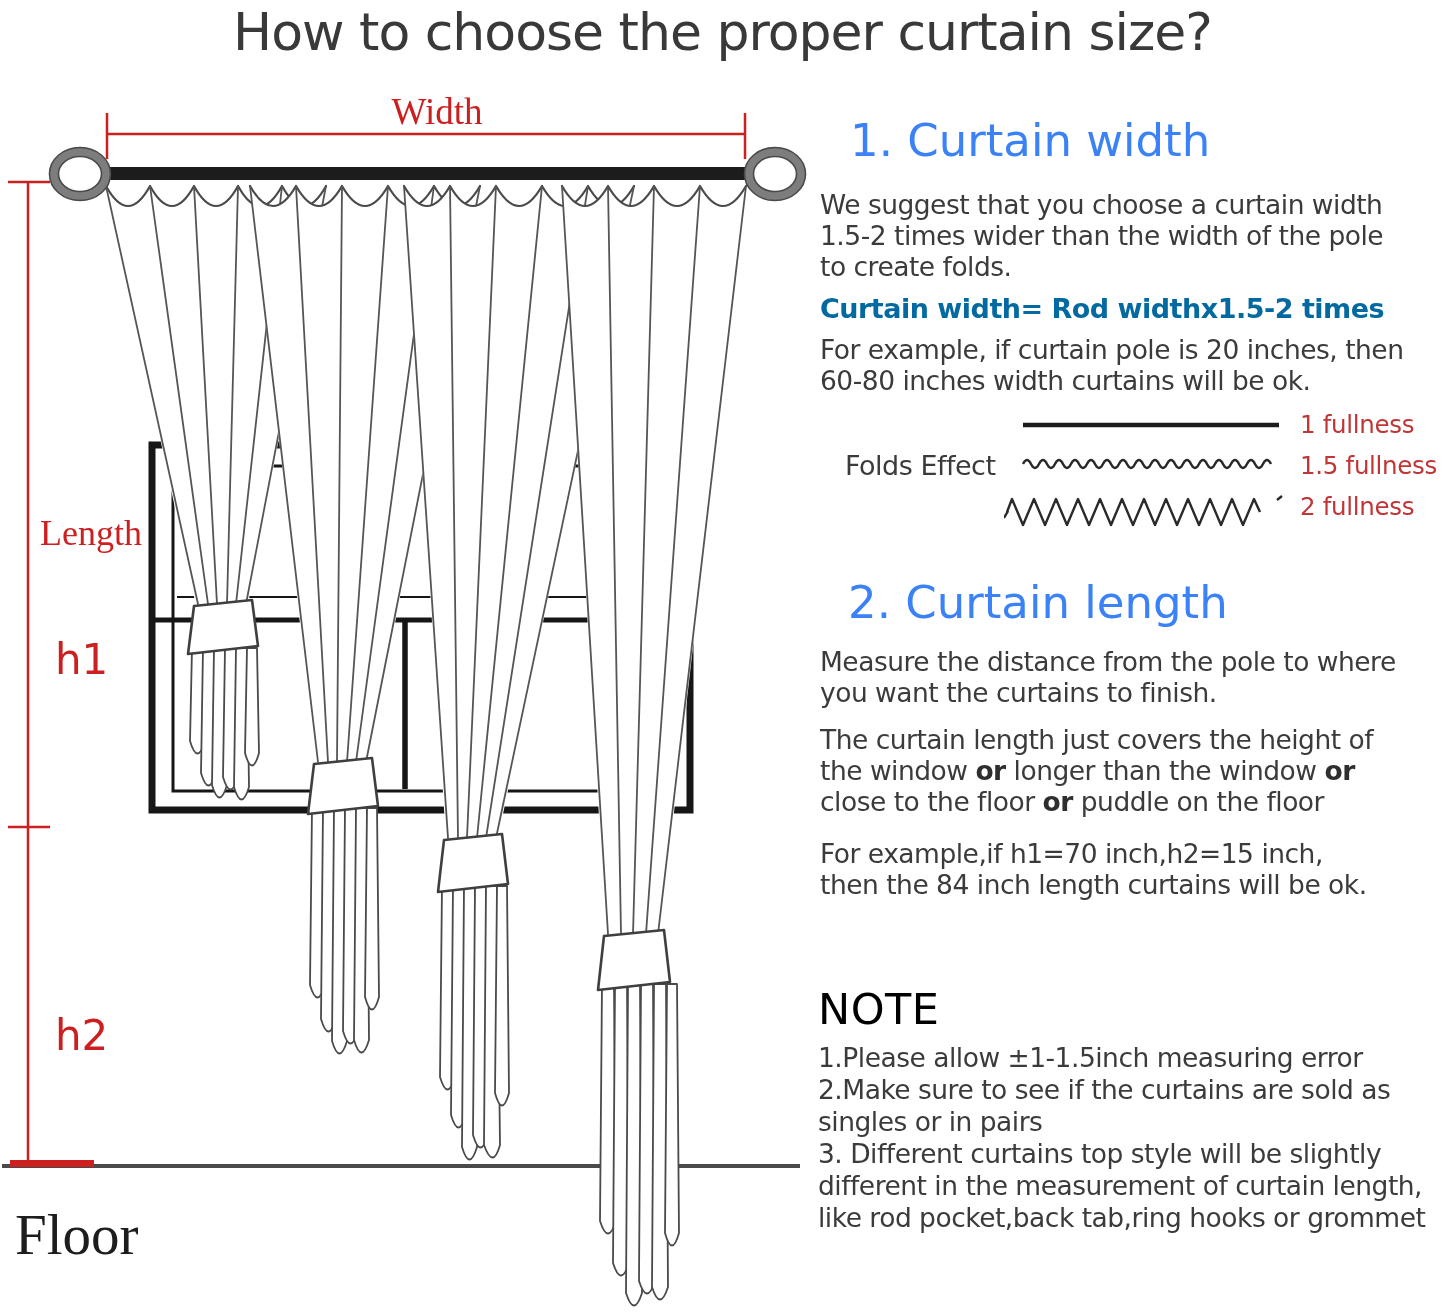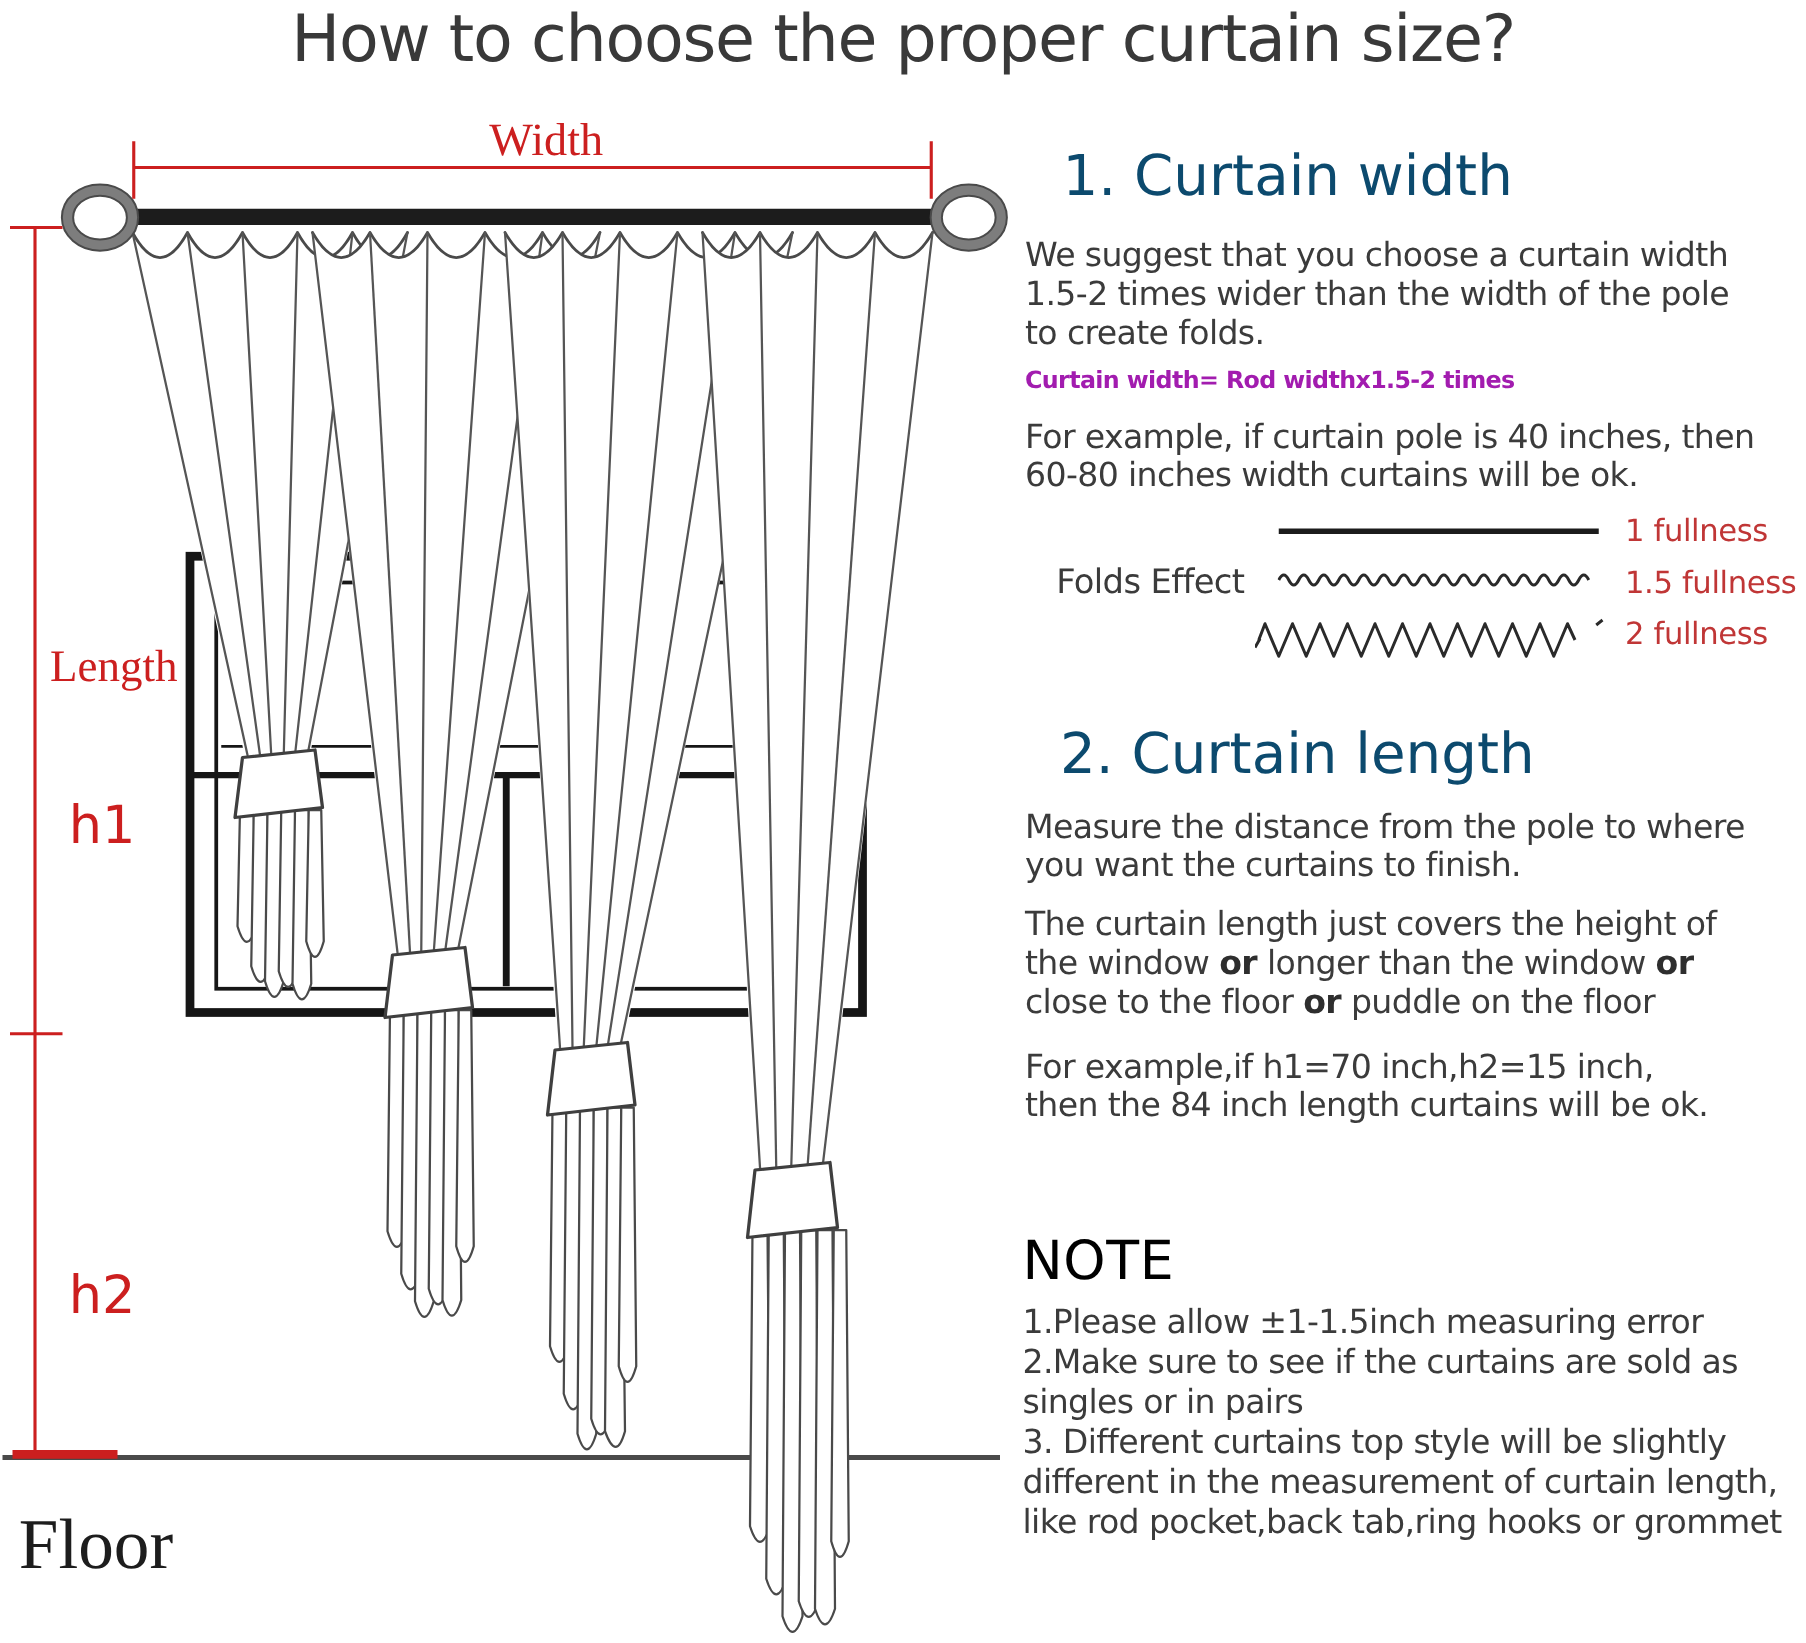--- a/index.html
+++ b/index.html
@@ -7,24 +7,24 @@
     position:relative;width:1445px;height:1314px;background:#ffffff;overflow:hidden;
     font-family:"DejaVu Sans","Liberation Sans",sans-serif;color:#3b3b3b;
   }
   .abs{position:absolute;}
   
   .page-title{
     left:0;top:2px;width:1445px;text-align:center;
     font-size:52px;letter-spacing:-1px;color:#393939;white-space:nowrap;
   }
   
-  .sec-heading{font-size:45px;color:#0c4a6e;white-space:nowrap;}
+  .sec-heading{font-size:45px;color:#3b82f6;white-space:nowrap;}
   .body-text{font-size:26.5px;line-height:31px;letter-spacing:-0.5px;color:#3b3b3b;white-space:nowrap;}
   .body-text .ln{white-space:nowrap;}
-  .formula{font-size:19px;font-weight:700;letter-spacing:-0.5px;color:#a21caf;white-space:nowrap;}
+  .formula{font-size:27px;font-weight:700;letter-spacing:-0.5px;color:#0369a1;white-space:nowrap;}
   .bold-or{font-weight:700;color:#2e2e2e;}
   .folds-label{font-size:27px;letter-spacing:-0.5px;color:#3b3b3b;}
   .fullness-label{font-size:24.5px;letter-spacing:-0.3px;color:#c03636;white-space:nowrap;}
   .note-heading{font-size:43px;color:#000000;letter-spacing:0.5px;}
   .note-lines{font-size:26.5px;line-height:32px;letter-spacing:-0.5px;color:#3b3b3b;}
   svg{display:block;}
   .serif-red{font-family:"Liberation Serif","DejaVu Serif",serif;fill:#cc1f1f;}
   .sans-red{font-family:"DejaVu Sans","Liberation Sans",sans-serif;fill:#cc1f1f;}
 </style>
 </head>
@@ -172,21 +172,21 @@
 
   <div class="abs body-text" style="left:820px;top:189px">
     <div class="ln">We suggest that you choose a curtain width</div>
     <div class="ln">1.5-2 times wider than the width of the pole</div>
     <div class="ln">to create folds.</div>
   </div>
 
   <div class="abs formula" style="left:820px;top:293px">Curtain width= Rod widthx1.5-2 times</div>
 
   <div class="abs body-text" style="left:820px;top:334px">
-    <div class="ln">For example, if curtain pole is 40 inches, then</div>
+    <div class="ln">For example, if curtain pole is 20 inches, then</div>
     <div class="ln">60-80 inches width curtains will be ok.</div>
   </div>
 
   <div class="abs folds-label" style="left:845px;top:450px">Folds Effect</div>
 
   <svg class="abs" style="left:1022px;top:420px" width="258" height="10" viewBox="0 0 258 10">
     <line x1="1" y1="5" x2="257" y2="5" stroke="#1c1c1c" stroke-width="4.5"></line>
   </svg>
   <div class="abs fullness-label" style="left:1300px;top:410px">1 fullness</div>
 

